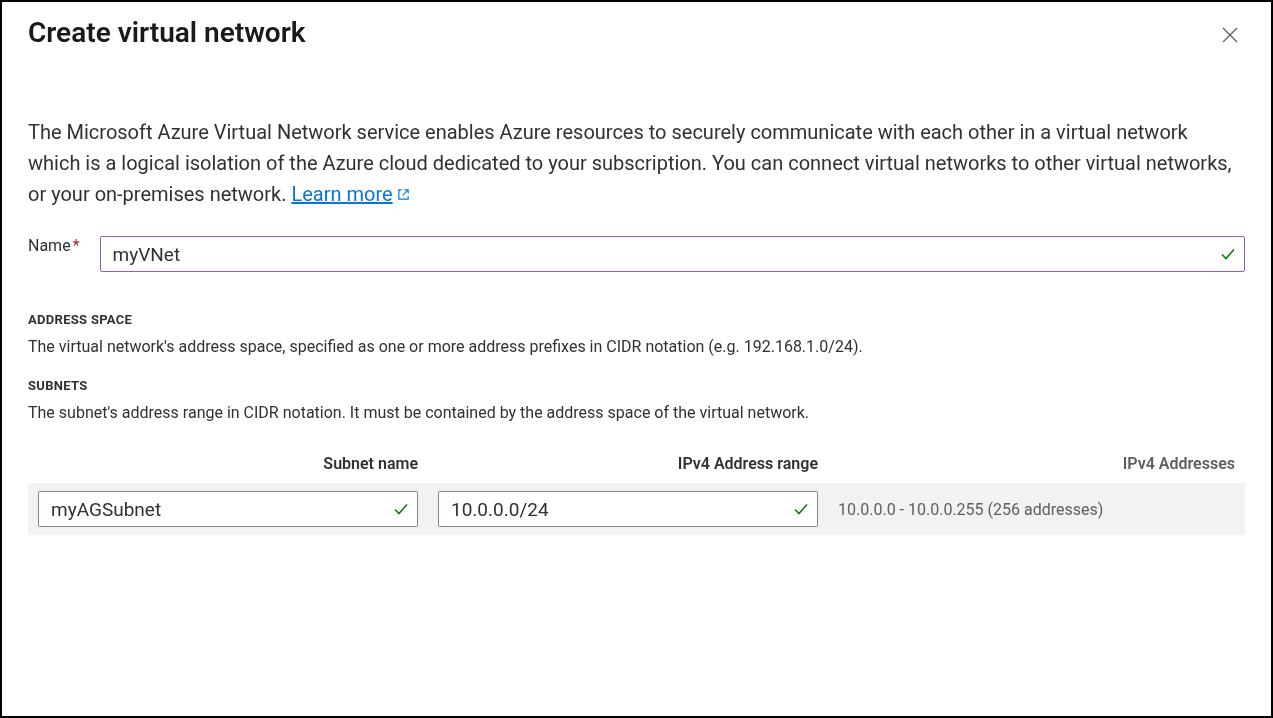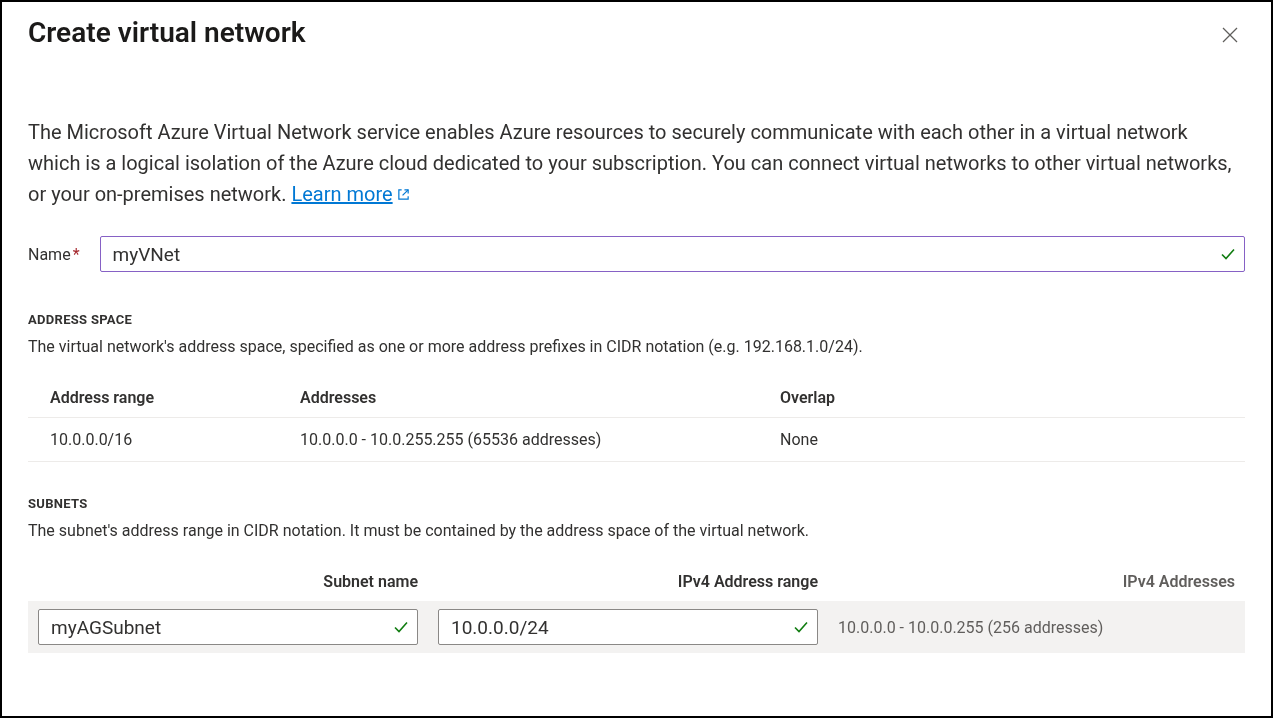--- a/index.html
+++ b/index.html
@@ -48,21 +48,20 @@
     color: #0078d4;
     text-decoration: underline;
     cursor: pointer;
     display: inline-flex;
     align-items: center;
     gap: 4px;
   }
   .learn-link svg { stroke: #0078d4; }
   .form-row {
     display: flex;
-    align-items: center;
     gap: 20px;
     margin-bottom: 40px;
   }
   .field-label {
     font-size: 16px;
     white-space: nowrap;
   }
   .req { color: #a4262c; margin-left: 2px; }
   .input-wrap {
     position: relative;
@@ -177,36 +176,20 @@
         <svg width="18" height="18" viewBox="0 0 18 18" fill="none" stroke-width="1.6">
           <polyline points="3,9.5 7,13.5 15,4.5"></polyline>
         </svg>
       </span>
     </div>
   </div>
 
   <h2 class="section-heading">ADDRESS SPACE</h2>
   <p class="section-desc">The virtual network's address space, specified as one or more address prefixes in CIDR notation (e.g. 192.168.1.0/24).</p>
 
-  <table class="addr">
-    <thead>
-      <tr>
-        <th class="first-indent" style="width:250px">Address range</th>
-        <th style="width:480px">Addresses</th>
-        <th>Overlap</th>
-      </tr>
-    </thead>
-    <tbody>
-      <tr>
-        <td class="first-indent">10.0.0.0/16</td>
-        <td>10.0.0.0 - 10.0.255.255 (65536 addresses)</td>
-        <td>None</td>
-      </tr>
-    </tbody>
-  </table>
 
   <h2 class="section-heading">SUBNETS</h2>
   <p class="section-desc">The subnet's address range in CIDR notation. It must be contained by the address space of the virtual network.</p>
 
   <table class="subnets">
     <thead>
       <tr>
         <th class="subnet-name-col first-indent">Subnet name</th>
         <th class="subnet-range-col">IPv4 Address range</th>
         <th class="subnet-addrs-col">IPv4 Addresses</th>

